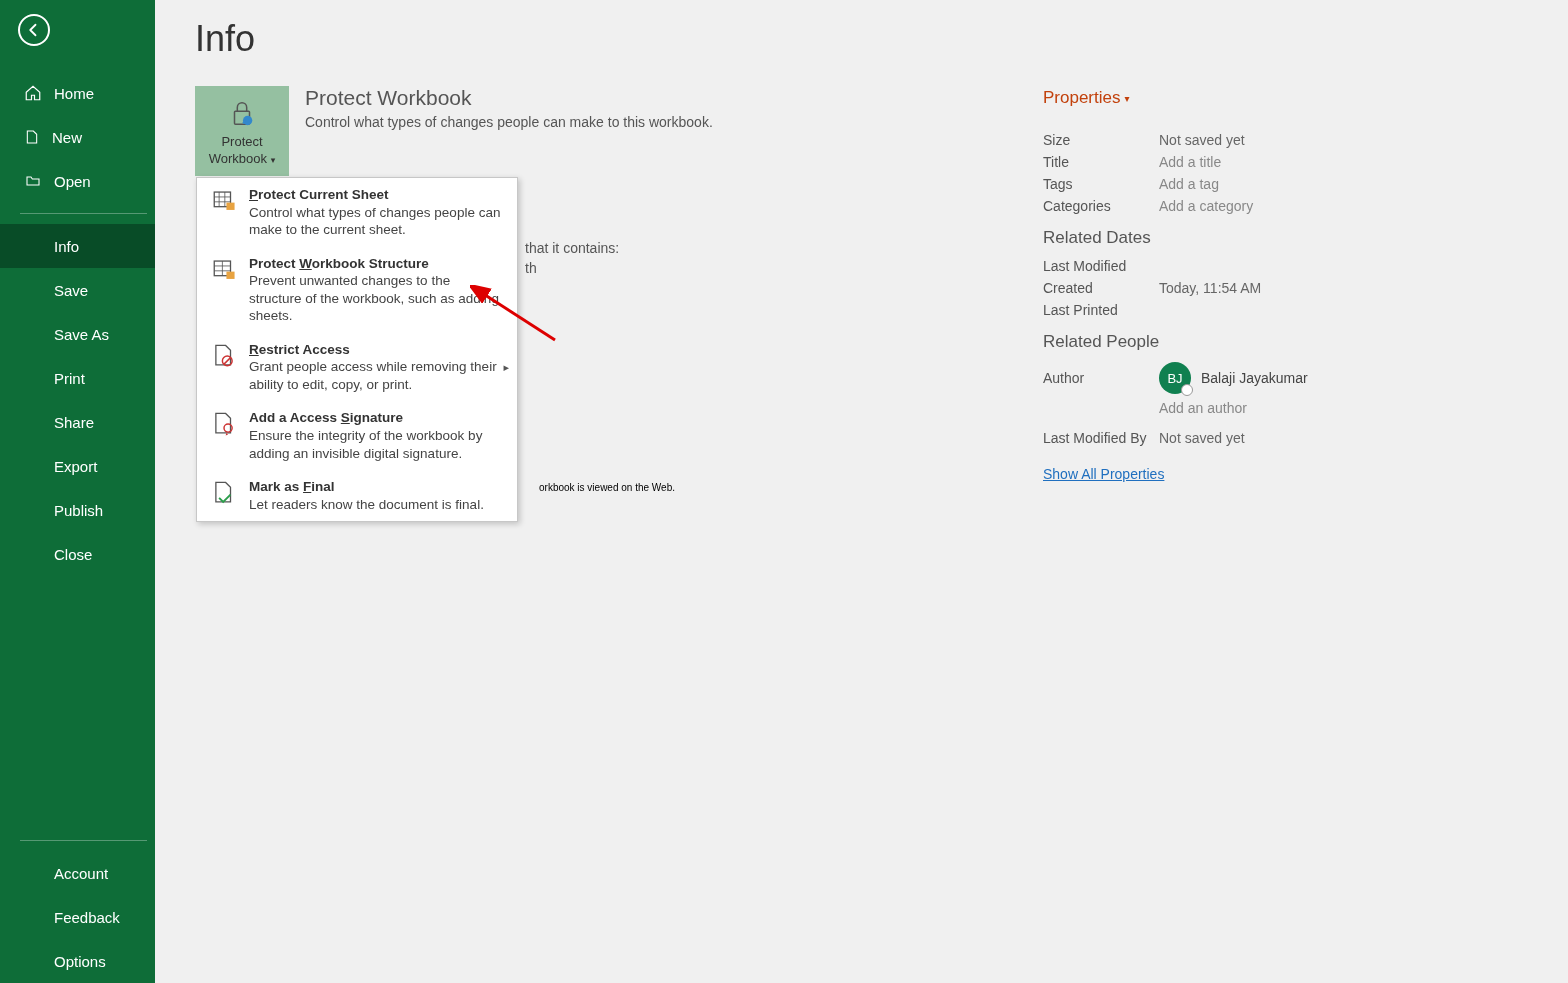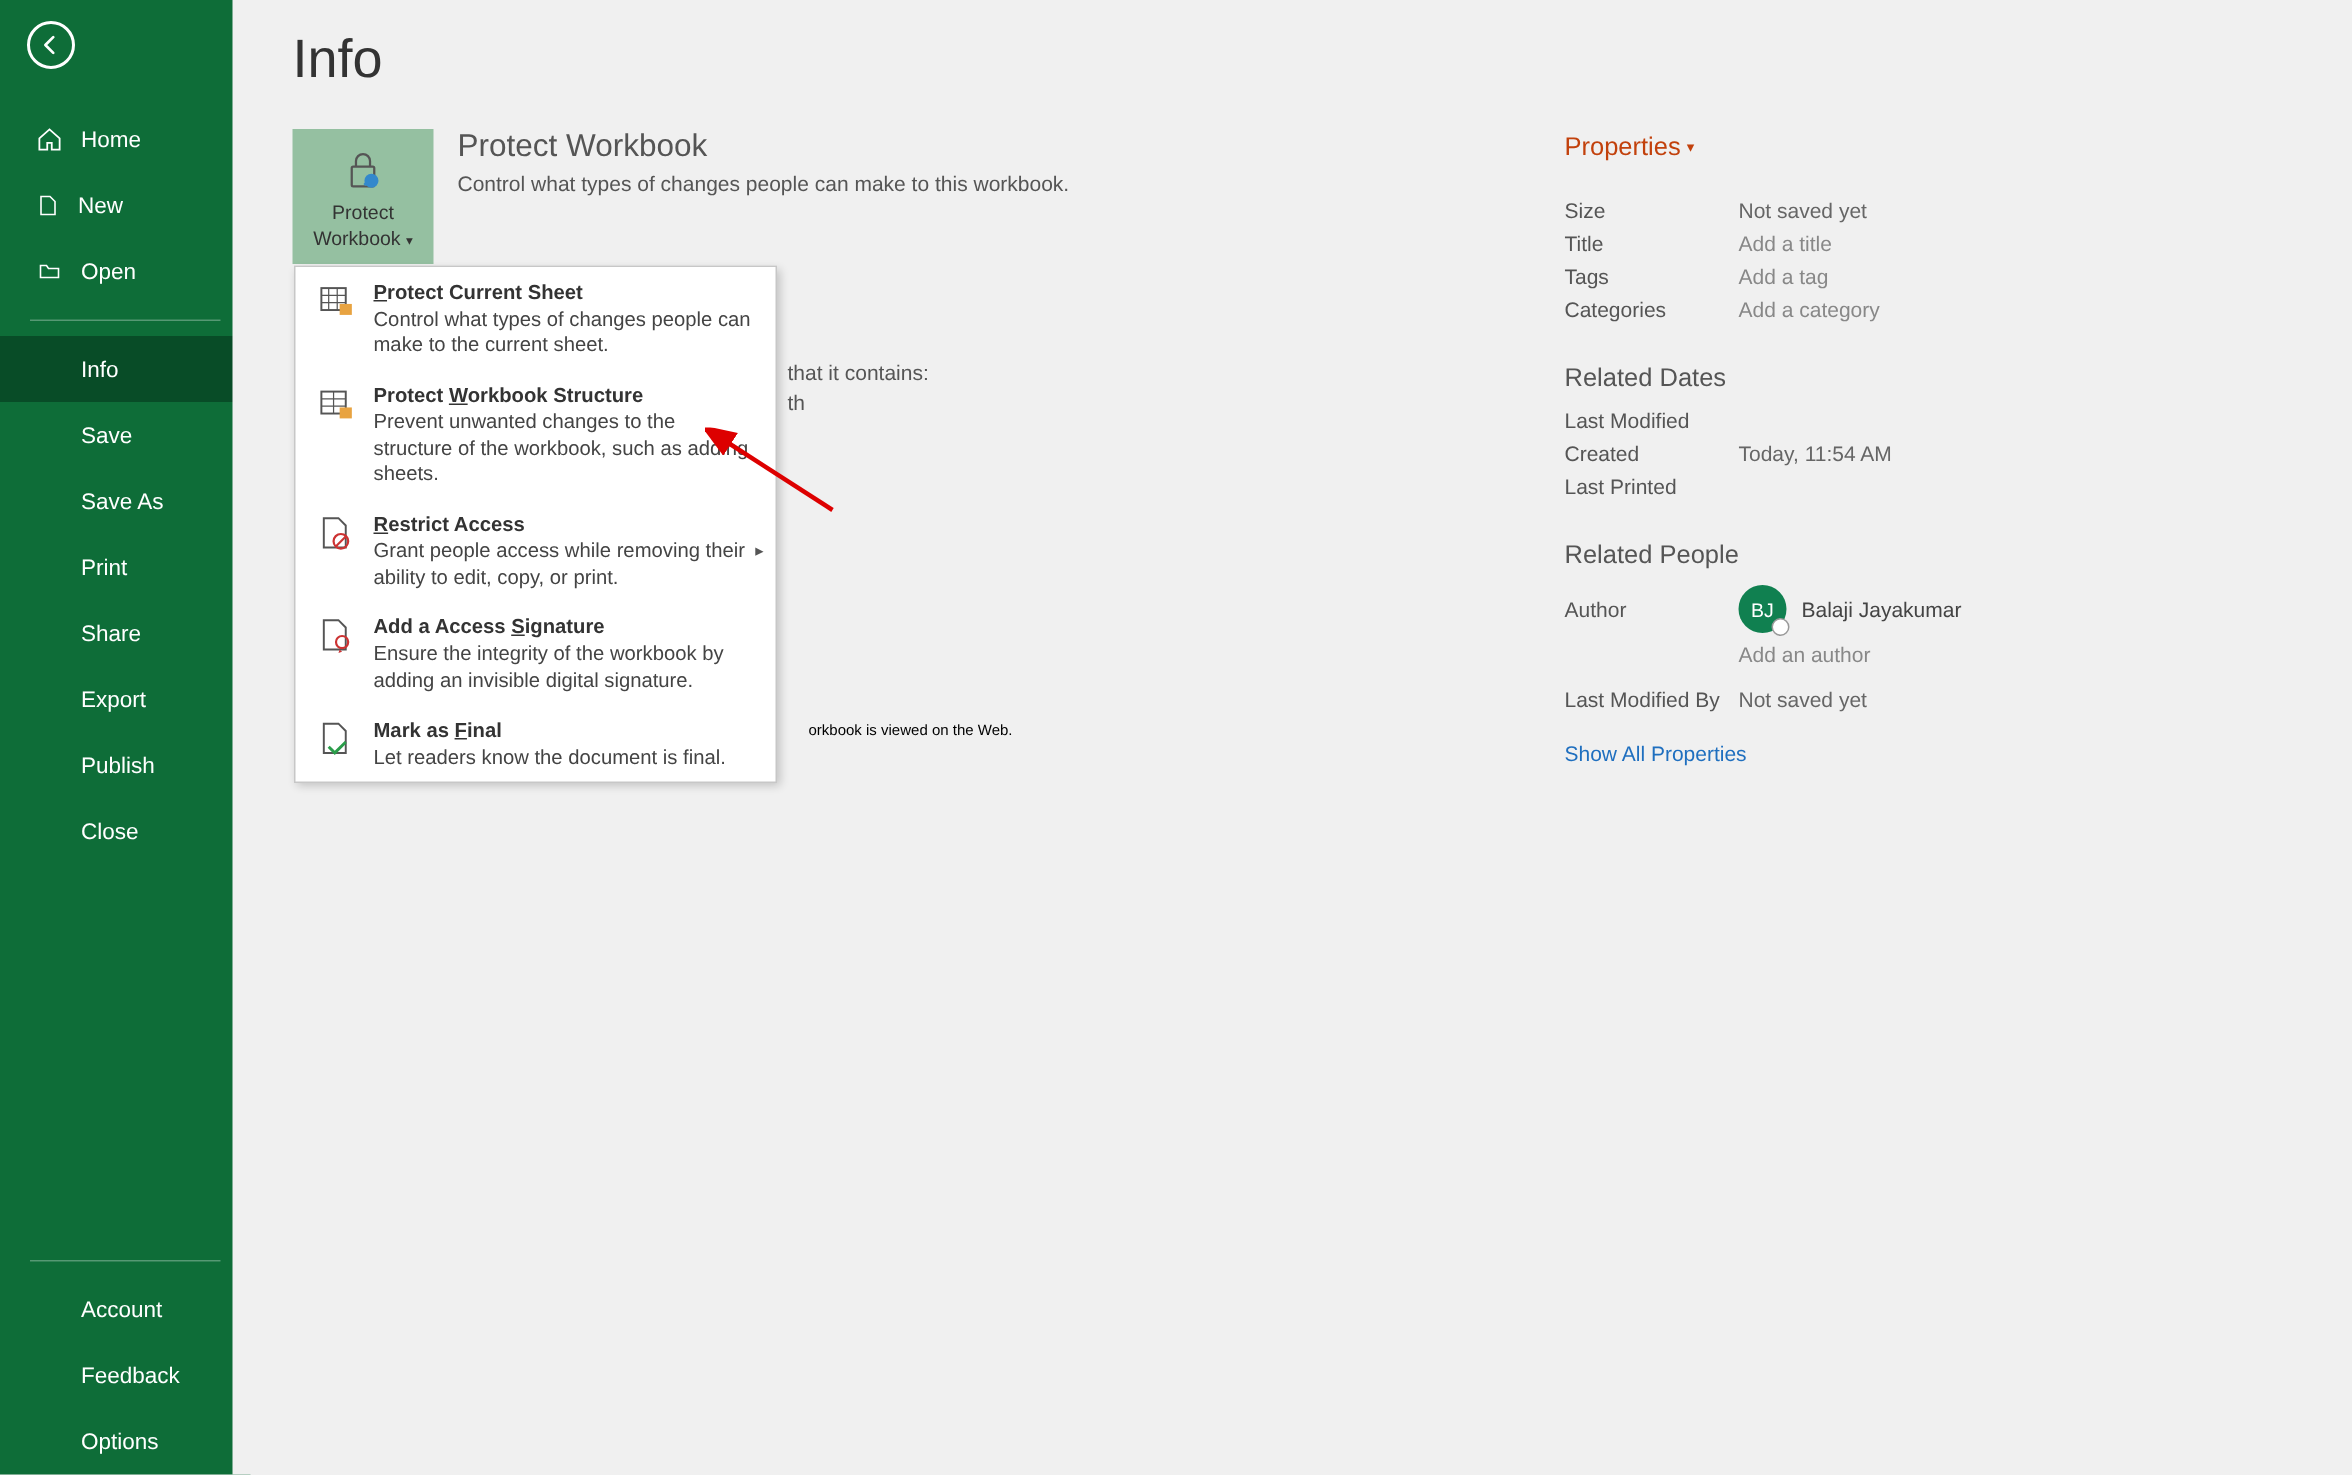--- a/index.html
+++ b/index.html
@@ -162,21 +162,21 @@
     display:flex;
     font-size: 14px;
     margin-bottom: 6px;
   }
   .props .kv .k { width: 116px; color:#555; }
   .props .kv .v { color:#666; }
   .props .kv .v.placeholder { color:#888; cursor:text; }
   .props .group-title {
     font-size: 17px;
     color:#555;
-    margin: 28px 0 10px 0;
+    margin: 14px 0 10px 0;
     font-weight:400;
   }
   .avatar {
     width: 32px; height:32px;
     border-radius:50%;
     background:#108050;
     color:#fff;
     font-size:13px;
     display:flex; align-items:center; justify-content:center;
     position:relative;
@@ -185,21 +185,21 @@
   .avatar::after {
     content:"";
     position:absolute;
     right:-2px; bottom:-2px;
     width:10px; height:10px;
     background:#fff;
     border:1px solid #999;
     border-radius:50%;
   }
   .author-row { display:flex; align-items:center; gap:10px; }
-  .link { color:#1f6fbf; cursor:pointer; font-size:14px; margin-top:14px; display:inline-block; }
+  .link { color:#1f6fbf; cursor:pointer; font-size:14px; margin-top:14px; display:inline-block;text-decoration:underline; }
 
   svg { display:block; }
 </style>
 </head>
 <body>
 
 <div class="sidebar">
 
   <div class="back-circle">
     <svg width="18" height="18" viewBox="0 0 24 24">

